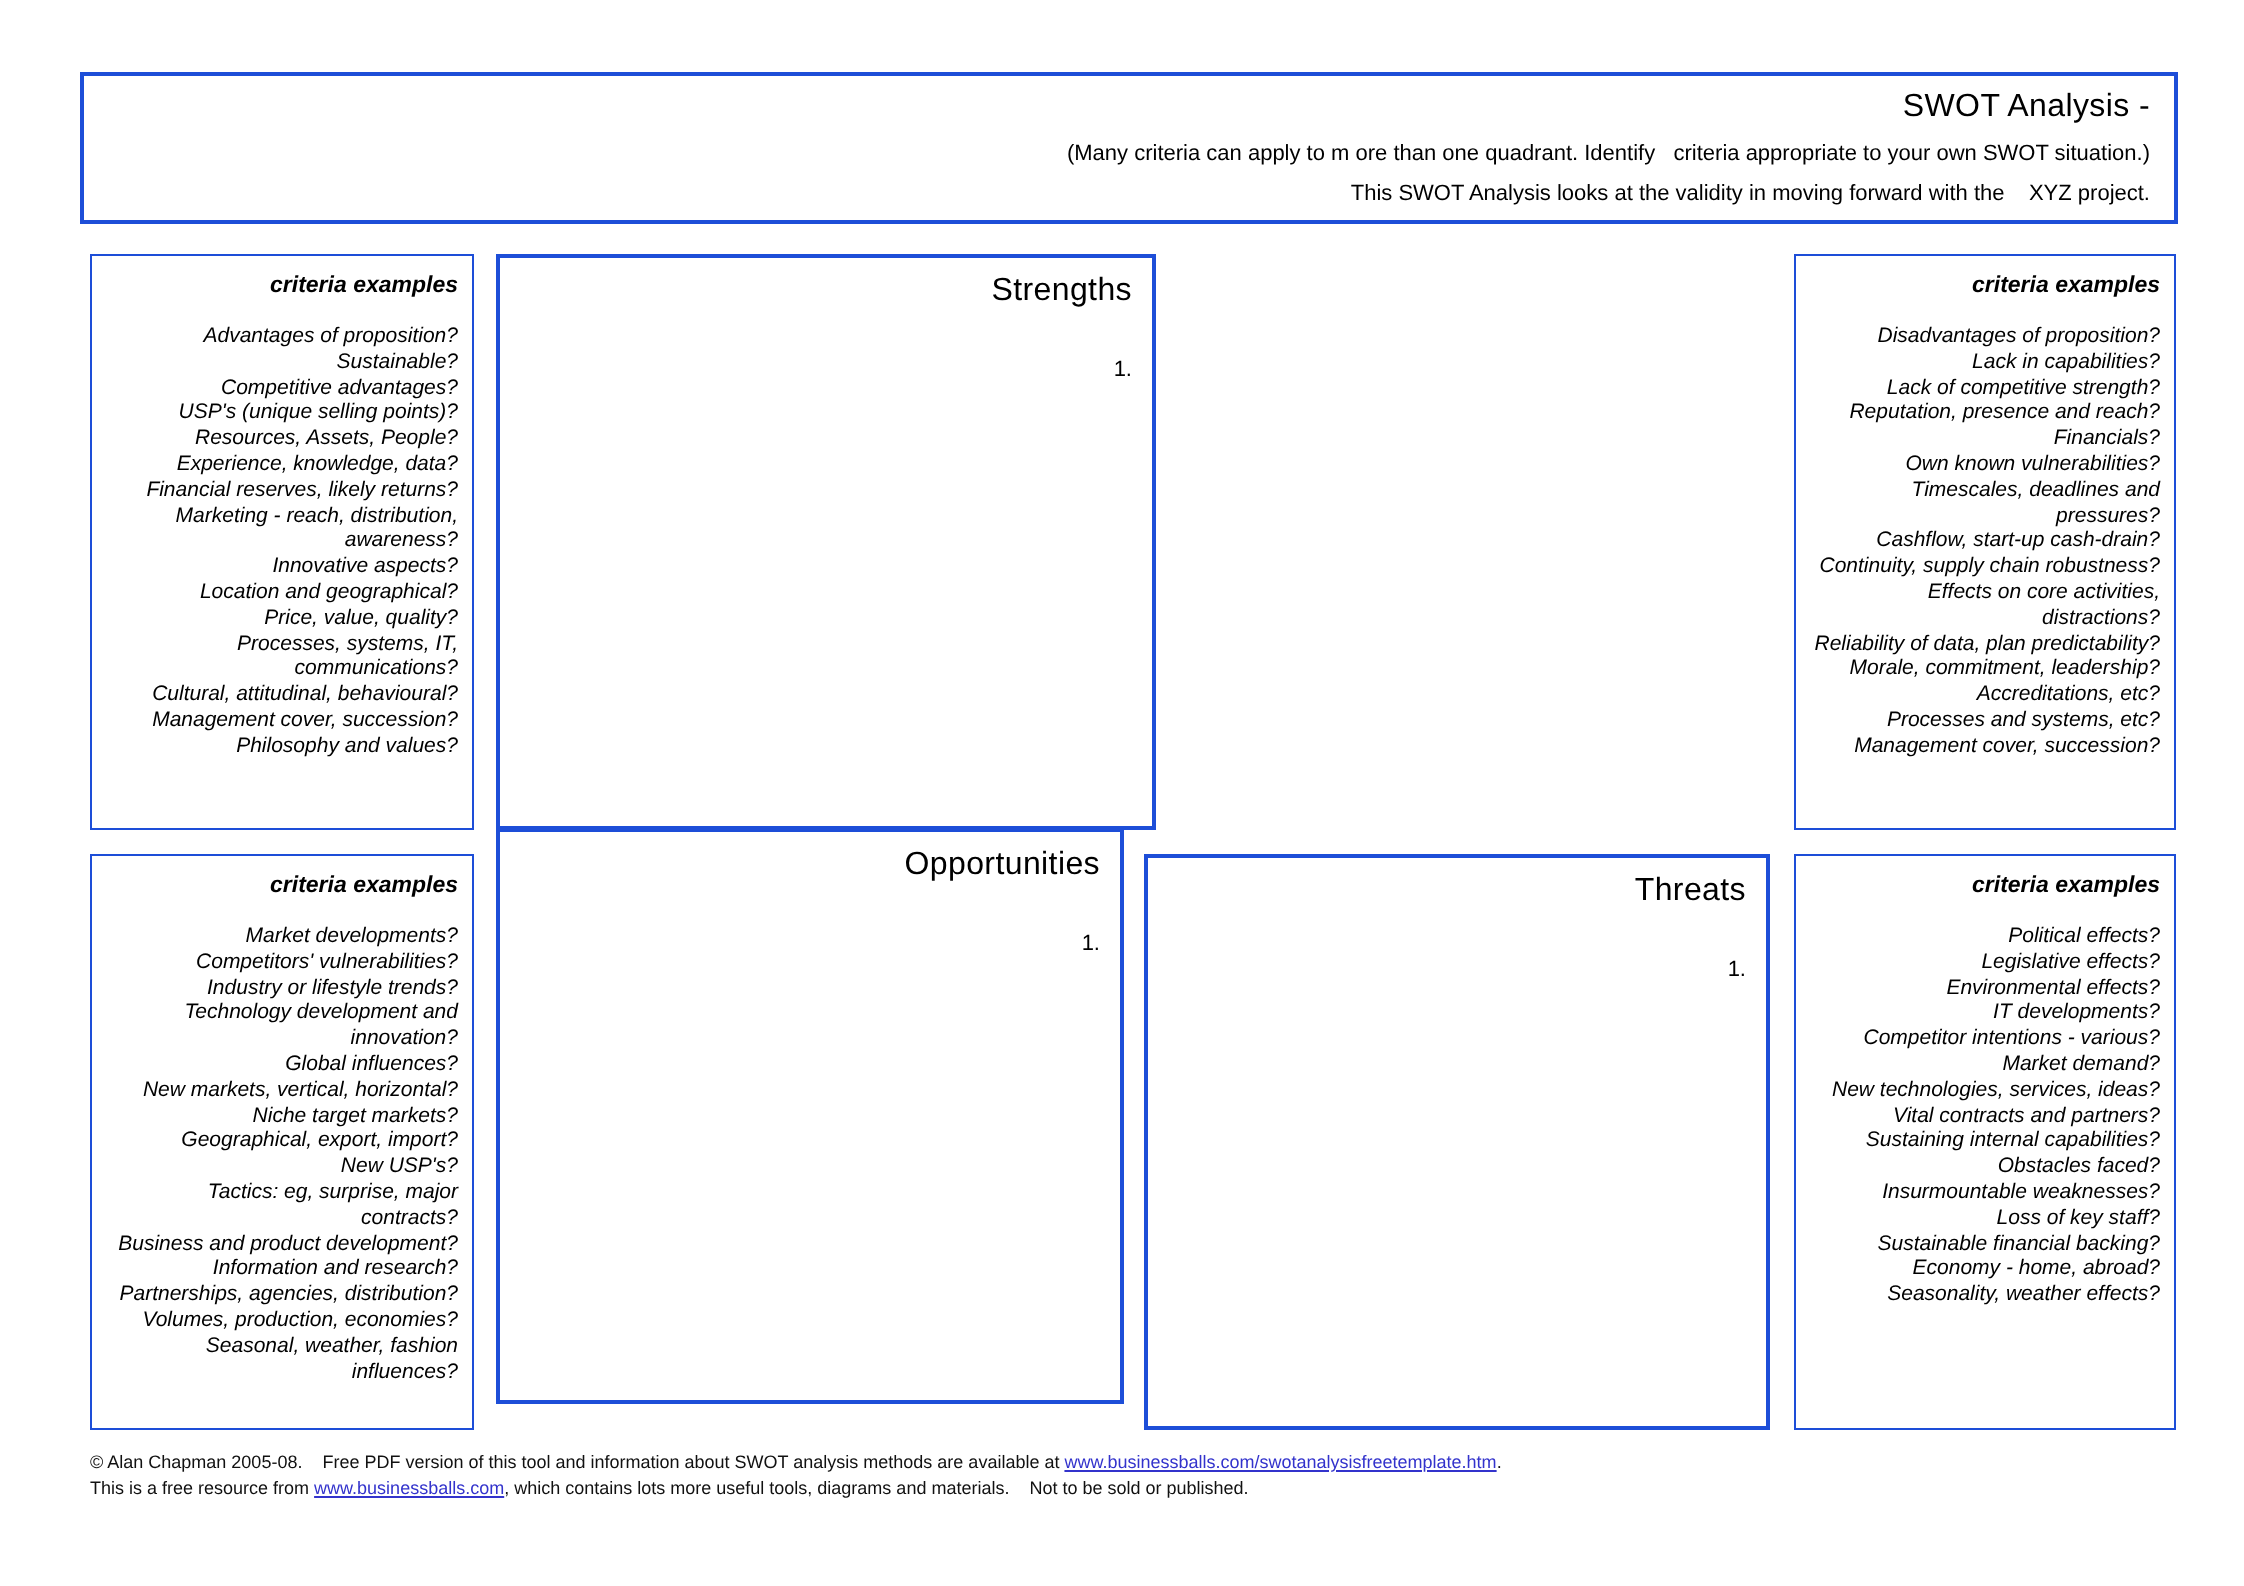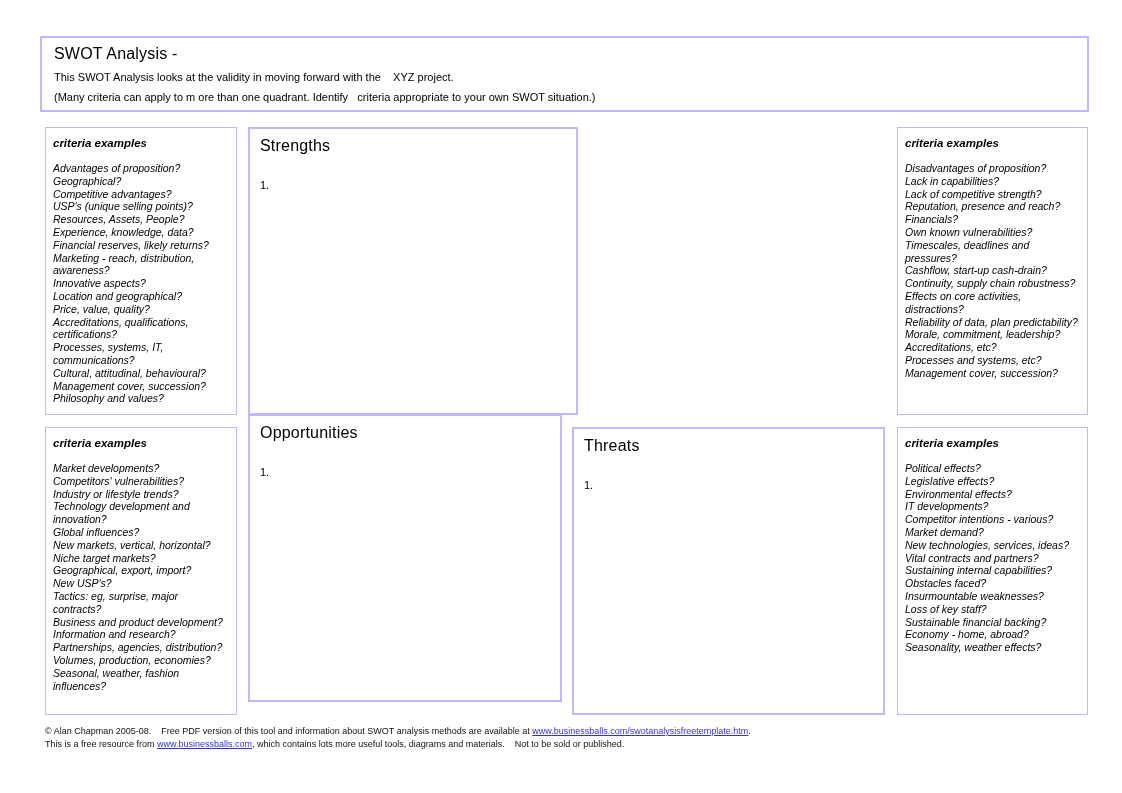--- a/index.html
+++ b/index.html
@@ -13,22 +13,23 @@
     height: 793px;
     background: #ffffff;
     font-family: "Liberation Sans", "DejaVu Sans", sans-serif;
     color: #000000;
     overflow: hidden;
   }
   .box {
     position: absolute;
     box-sizing: border-box;
     background: #ffffff;
-    border: 2px solid #c4b5fd;
+    border: 2px solid #1d4ed8;
     overflow: hidden;
+    text-align: right;
   }
   
   .header-box {
     left: 40px; top: 36px;
     width: 1049px; height: 76px;
     padding: 7px 12px;
   }
   .header-title {
     font-size: 16px;
     letter-spacing: 0.2px;
@@ -90,39 +91,38 @@
     cursor: pointer;
   }
 </style>
 </head>
 <body>
 
 <div class="page">
 
   <div class="box header-box">
     <div class="header-title">SWOT Analysis -</div>
+    <div class="header-line">(Many criteria can apply to m ore than one quadrant. Identify   criteria appropriate to your own SWOT situation.)</div>
     <div class="header-line">This SWOT Analysis looks at the validity in moving forward with the    XYZ project.</div>
-    <div class="header-line">(Many criteria can apply to m ore than one quadrant. Identify   criteria appropriate to your own SWOT situation.)</div>
   </div>
 
   <div class="box criteria-box cb-top-left">
     <div class="criteria-title">criteria examples</div>
     <div class="criteria-list">
         <div class="criteria-item">Advantages of proposition?</div>
-        <div class="criteria-item">Geographical?</div>
+        <div class="criteria-item">Sustainable?</div>
         <div class="criteria-item">Competitive advantages?</div>
         <div class="criteria-item">USP's (unique selling points)?</div>
         <div class="criteria-item">Resources, Assets, People?</div>
         <div class="criteria-item">Experience, knowledge, data?</div>
         <div class="criteria-item">Financial reserves, likely returns?</div>
         <div class="criteria-item">Marketing - reach, distribution, awareness?</div>
         <div class="criteria-item">Innovative aspects?</div>
         <div class="criteria-item">Location and geographical?</div>
         <div class="criteria-item">Price, value, quality?</div>
-        <div class="criteria-item">Accreditations, qualifications, certifications?</div>
         <div class="criteria-item">Processes, systems, IT, communications?</div>
         <div class="criteria-item">Cultural, attitudinal, behavioural?</div>
         <div class="criteria-item">Management cover, succession?</div>
         <div class="criteria-item">Philosophy and values?</div>
       </div>
   </div>
 
   <div class="box quadrant q-strengths">
     <div class="quadrant-title">Strengths</div>
     <div class="quadrant-first-item">1.</div>

